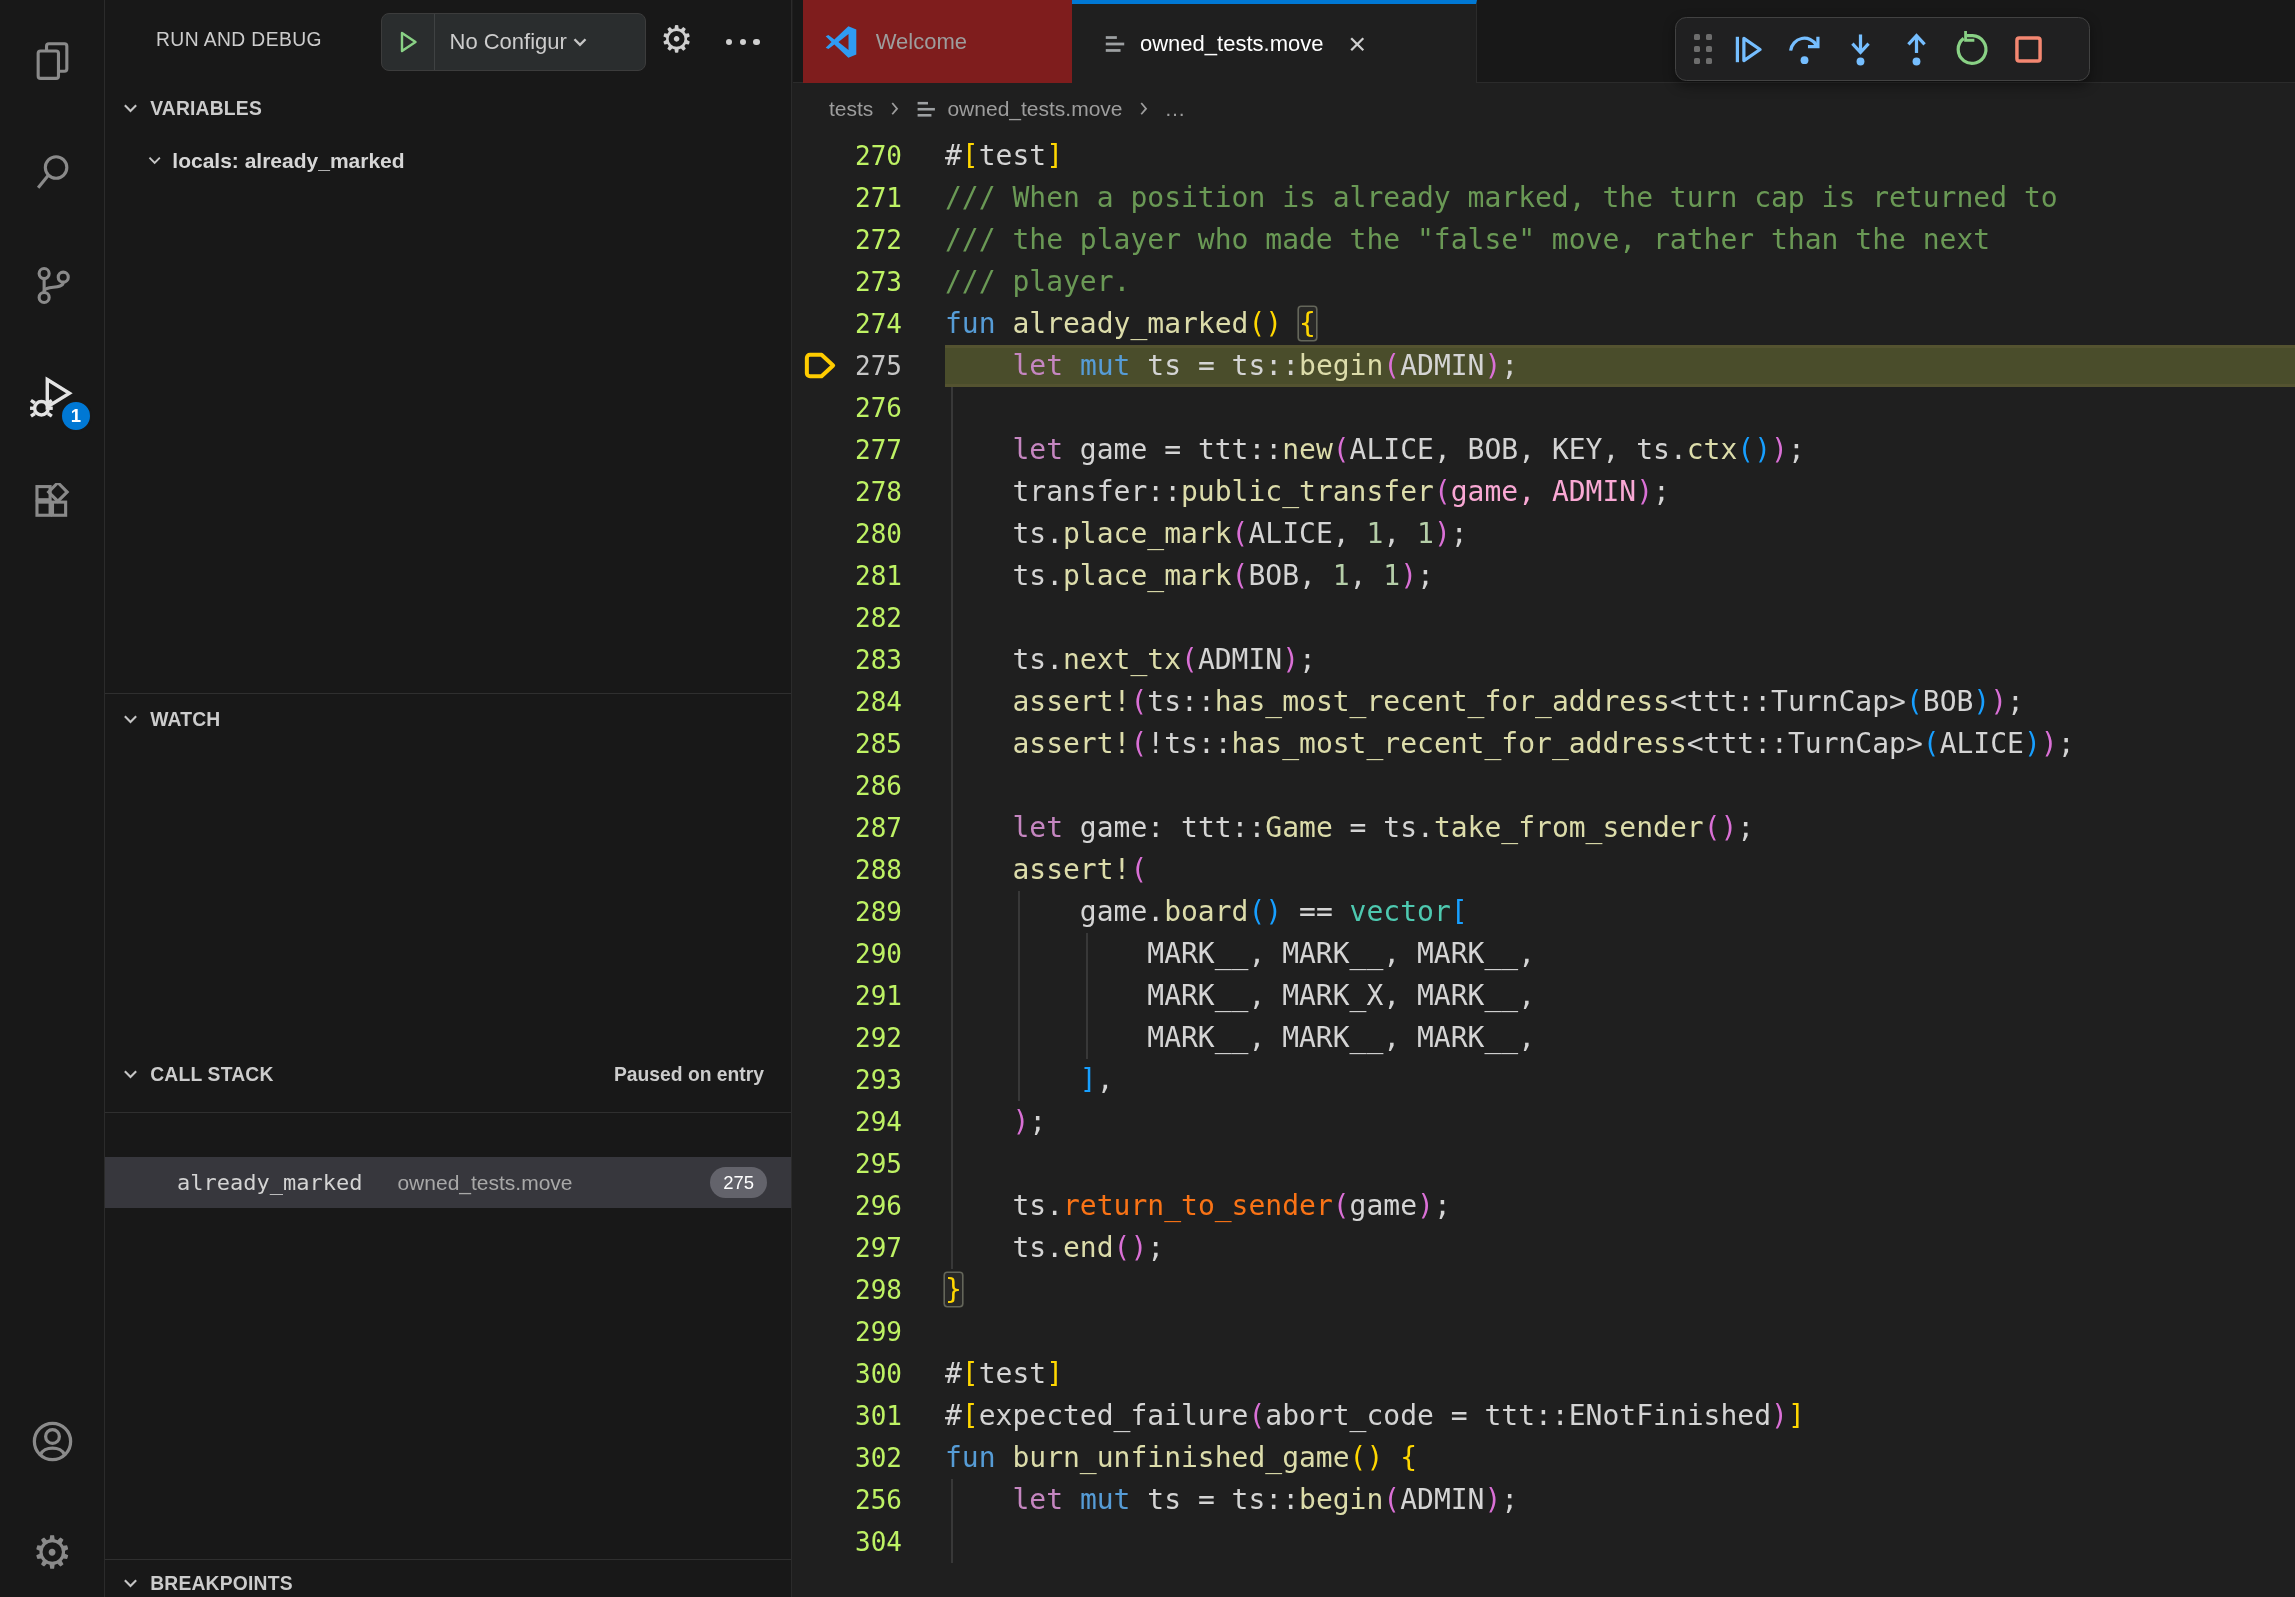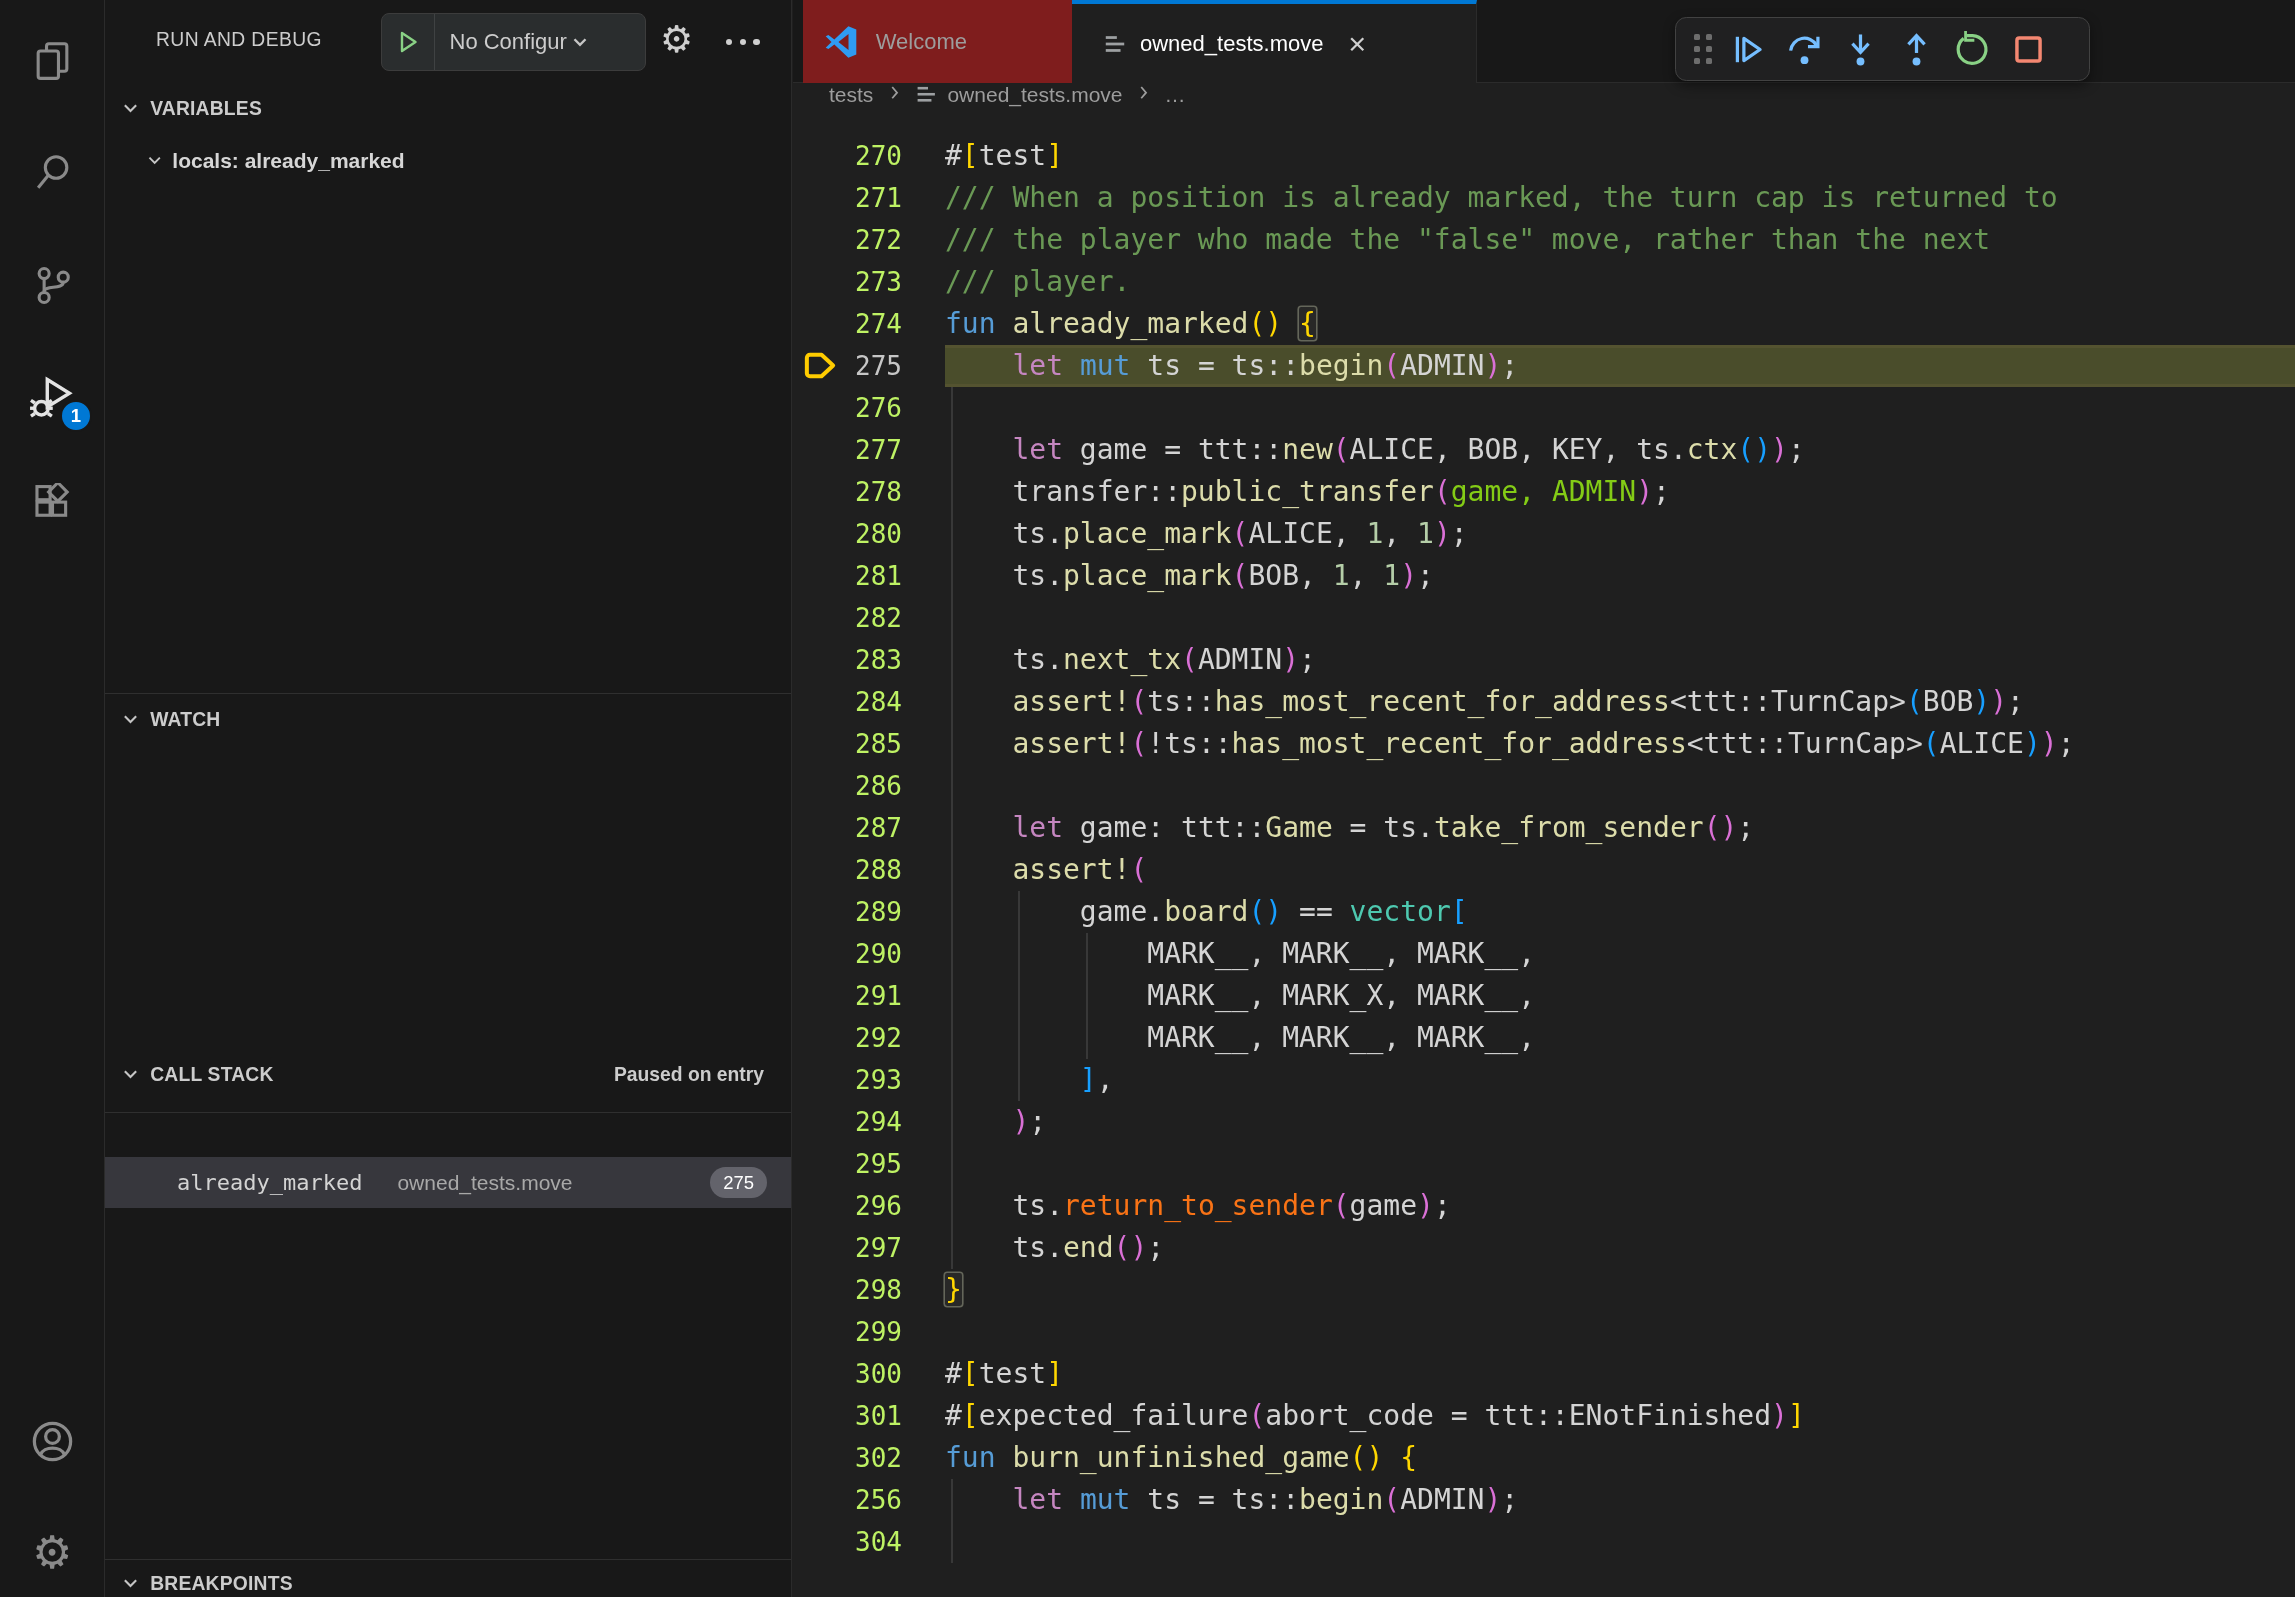--- a/index.html
+++ b/index.html
@@ -70,21 +70,21 @@
   #tab-active { left:279px; width:405px; background:#1f1f1f; height:84px;
                 border-right:0.8px solid #2b2b2b; border-top:4px solid #0078d4; }
   #tab-active .t-label { color:#ffffff; font-size:22px; margin-left:13px; }
   #tab-welcome svg.logo { margin-left:21px; }
   .filelines { stroke:#9da0a2; stroke-width:3; }
   #tab-active .fileicon { margin-left:31px; }
   .close-x { margin-left:22.5px; display:flex; }
   .close-x svg { stroke:#d0d0d0; stroke-width:2.6; }
 
   #breadcrumbs { position:absolute; left:0; top:83px; right:0; height:52px;
-                 background:#1f1f1f; display:flex; color:#9d9d9d;
+                 background:#1f1f1f; display:flex; align-items:center; color:#9d9d9d;
                  font-size:21px; }
   #breadcrumbs .bc { white-space:nowrap; }
   #breadcrumbs .bc-sep { margin:0 11.3px; display:flex; }
   #breadcrumbs .bc-sep svg { stroke:#9d9d9d; fill:none; stroke-width:2.2; }
   #breadcrumbs .fileicon { margin-right:9.7px; display:flex; }
 
   
   #dbg-toolbar { position:absolute; left:882px; top:17px; width:415px; height:64px;
                  background:#202021; border:1.6px solid #424242; border-radius:11.3px;
                  box-shadow:0 4.8px 11.3px rgba(0,0,0,.4);
@@ -379,21 +379,21 @@
         <div class="ctext"></div>
       </div>
       <div class="line">
         <div class="guide" style="left: 158px;"></div>
         <div class="ln">277</div>
         <div class="ctext"><span style="color: rgb(212, 212, 212);">    </span><span style="color: rgb(197, 134, 192);">let</span><span style="color: rgb(212, 212, 212);"> game = ttt::</span><span style="color: rgb(220, 220, 170);">new</span><span style="color: rgb(218, 112, 214);">(</span><span style="color: rgb(212, 212, 212);">ALICE, BOB, KEY, ts.</span><span style="color: rgb(220, 220, 170);">ctx</span><span style="color: rgb(23, 159, 255);">()</span><span style="color: rgb(218, 112, 214);">)</span><span style="color: rgb(212, 212, 212);">;</span></div>
       </div>
       <div class="line">
         <div class="guide" style="left: 158px;"></div>
         <div class="ln">278</div>
-        <div class="ctext"><span style="color: rgb(212, 212, 212);">    transfer::</span><span style="color: rgb(220, 220, 170);">public_transfer</span><span style="color: rgb(218, 112, 214);">(</span><span style="color: #84cc16;">game, ADMIN</span><span style="color: rgb(218, 112, 214);">)</span><span style="color: rgb(212, 212, 212);">;</span></div>
+        <div class="ctext"><span style="color: rgb(212, 212, 212);">    transfer::</span><span style="color: rgb(220, 220, 170);">public_transfer</span><span style="color: rgb(218, 112, 214);">(</span><span style="color: #f9a8d4;">game, ADMIN</span><span style="color: rgb(218, 112, 214);">)</span><span style="color: rgb(212, 212, 212);">;</span></div>
       </div>
       <div class="line">
         <div class="guide" style="left: 158px;"></div>
         <div class="ln">280</div>
         <div class="ctext"><span style="color: rgb(212, 212, 212);">    ts.</span><span style="color: rgb(220, 220, 170);">place_mark</span><span style="color: rgb(218, 112, 214);">(</span><span style="color: rgb(212, 212, 212);">ALICE, </span><span style="color: rgb(181, 206, 168);">1</span><span style="color: rgb(212, 212, 212);">, </span><span style="color: rgb(181, 206, 168);">1</span><span style="color: rgb(218, 112, 214);">)</span><span style="color: rgb(212, 212, 212);">;</span></div>
       </div>
       <div class="line">
         <div class="guide" style="left: 158px;"></div>
         <div class="ln">281</div>
         <div class="ctext"><span style="color: rgb(212, 212, 212);">    ts.</span><span style="color: rgb(220, 220, 170);">place_mark</span><span style="color: rgb(218, 112, 214);">(</span><span style="color: rgb(212, 212, 212);">BOB, </span><span style="color: rgb(181, 206, 168);">1</span><span style="color: rgb(212, 212, 212);">, </span><span style="color: rgb(181, 206, 168);">1</span><span style="color: rgb(218, 112, 214);">)</span><span style="color: rgb(212, 212, 212);">;</span></div>

